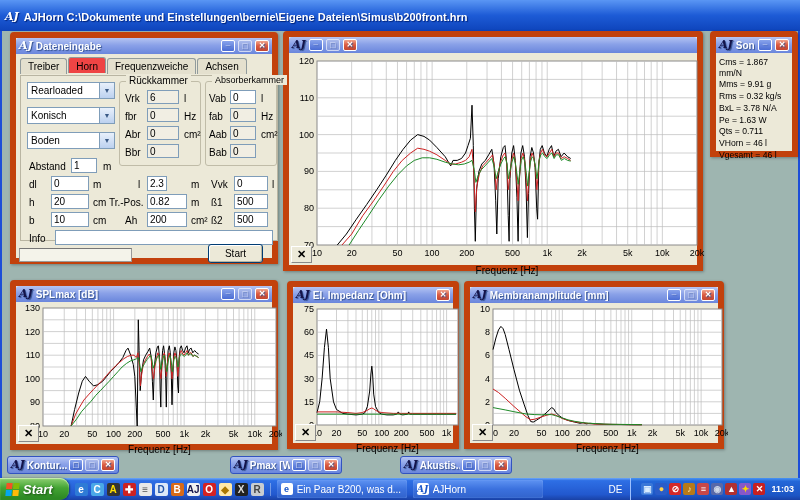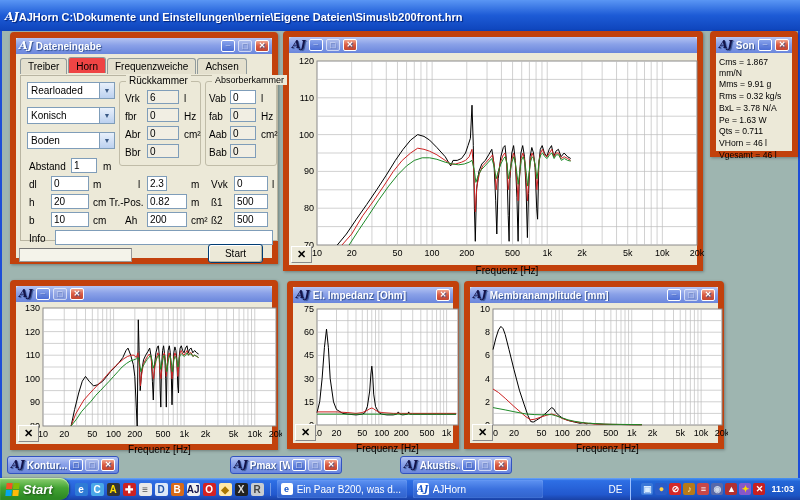--- a/index.html
+++ b/index.html
@@ -1,21 +1,21 @@
 <!DOCTYPE html>
 <html><head>
 <meta charset="utf-8">
 <style>
   html,body{margin:0;padding:0;background:#444;}
   *{box-sizing:border-box;}
   .screen{position:relative;width:800px;height:500px;overflow:hidden;
     font-family:"Liberation Sans",sans-serif;background:#9EB5B0;}
   
   .main-titlebar{height:34px;background:linear-gradient(180deg,#5A96F4,#1D5BD6 45%,#0B3FB6);
-    color:#fff;font-weight:bold;font-size:11px;display:flex;align-items:center;padding:0 5px;
+    color:#fff;font-weight:bold;font-size:11px;display:flex;align-items:center;padding:0 5px;gap:5px;
     text-shadow:1px 1px 1px #00237a;}
   .menubar{height:13px;background:#EDF1F8;border-bottom:1px solid #8FA6C6;
     display:flex;align-items:center;gap:16px;padding:0 7px;font-size:10px;color:#111;}
   .client{position:absolute;left:0;top:31px;width:800px;height:447px;background:#9EB5B0;
     border-left:2px solid #1C4ED8;border-right:2px solid #1C4ED8;}
   .ajg{display:inline-block;font-family:"DejaVu Serif",serif;font-style:italic;font-weight:bold;
     font-size:11px;color:#14144A;line-height:12px;}
   .ajg.white{color:#fff;}
   .ajg::before{content:"AJ";}
   
@@ -307,20 +307,21 @@
           <p>Pe = 1.63 W</p>
           <p>Qts = 0.711</p>
           <p>VHorn = 46 l</p>
           <p>Vgesamt = 46 l</p>
         </div>
     </div>
 
     <div class="win" style="left:8px;top:249px;width:268px;height:170px;">
       <div class="tbar">
         <span class="ajg"></span>
+        <span class="ttl">SPLmax [dB]</span>
         <span class="wbtn min"></span>
         <span class="wbtn max"></span>
         <span class="wbtn close"></span>
       </div>
       <div class="plot" style="height:154px;">
           <svg width="266" height="154">
             <rect x="27" y="6" width="233" height="118" fill="#ffffff" stroke="#8a8a8a"></rect>
             <line x1="48.247910222518115" y1="6" x2="48.247910222518115" y2="124" stroke="#bdbdbd" stroke-width="0.7"></line>
             <line x1="60.67714092138092" y1="6" x2="60.67714092138092" y2="124" stroke="#bdbdbd" stroke-width="0.7"></line>
             <line x1="69.49582044503623" y1="6" x2="69.49582044503623" y2="124" stroke="#bdbdbd" stroke-width="0.7"></line>

